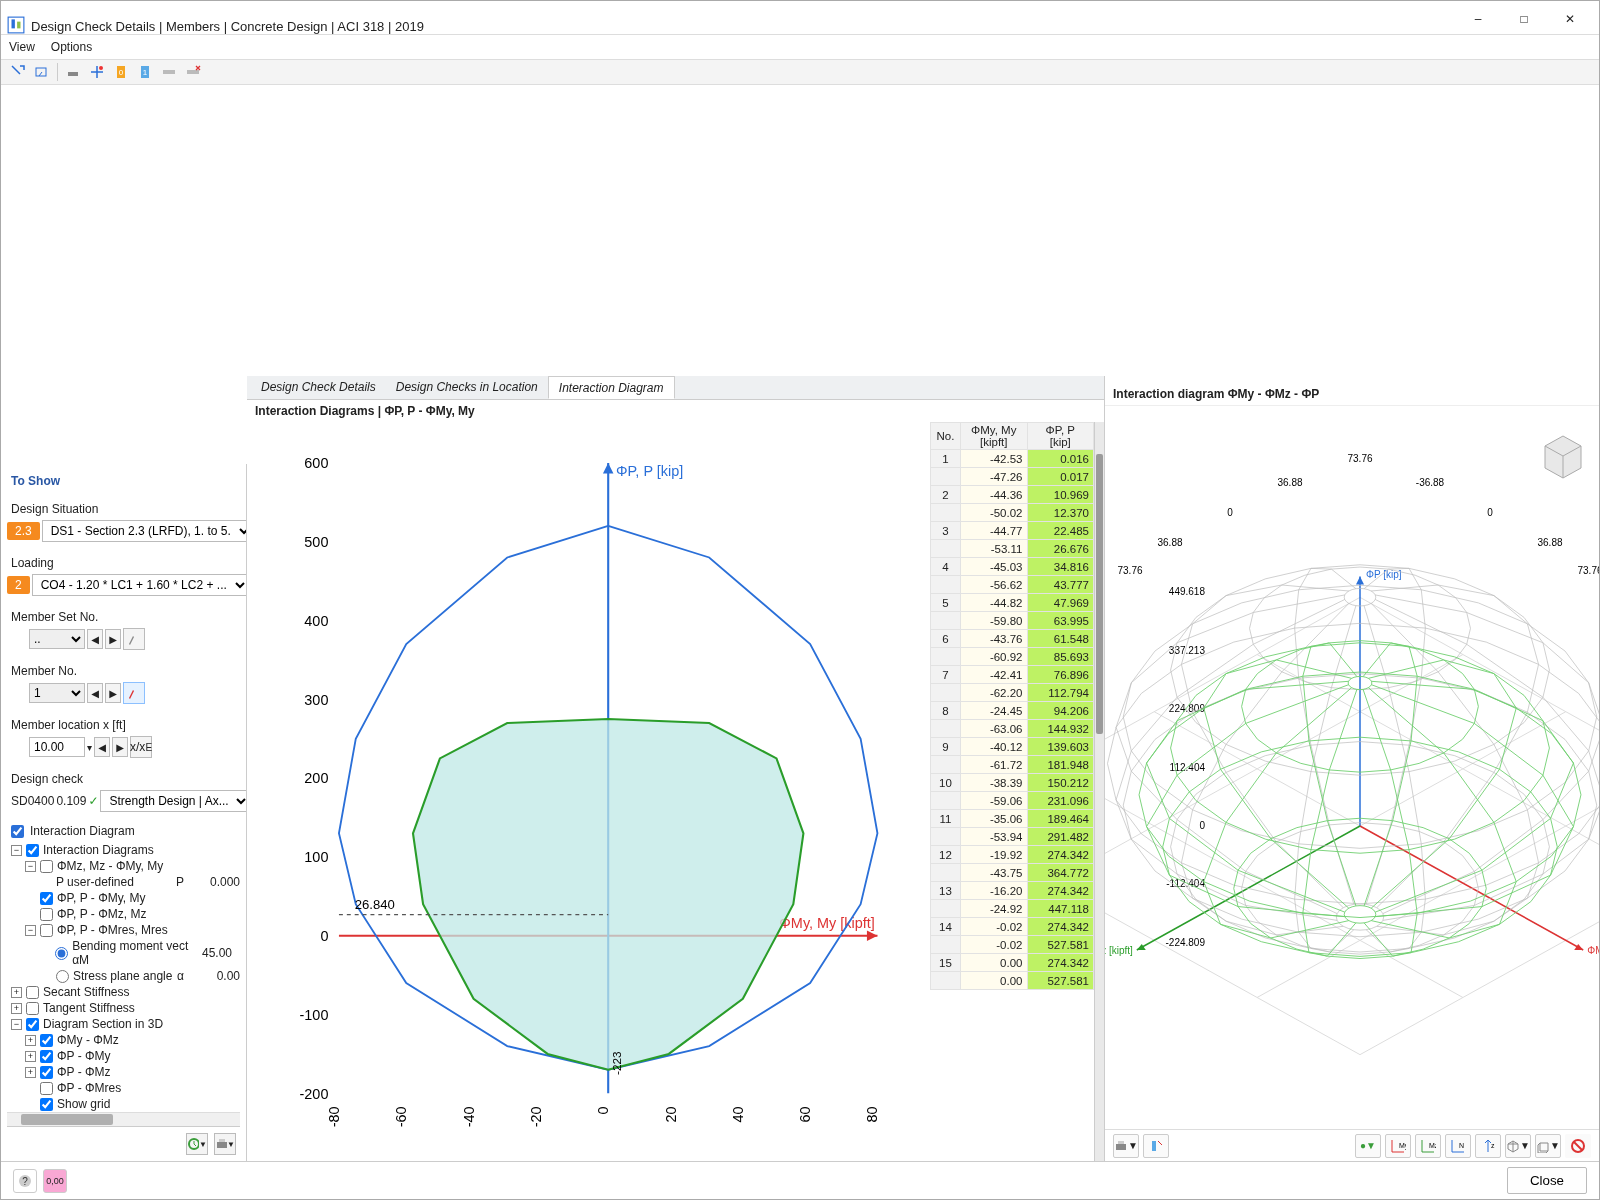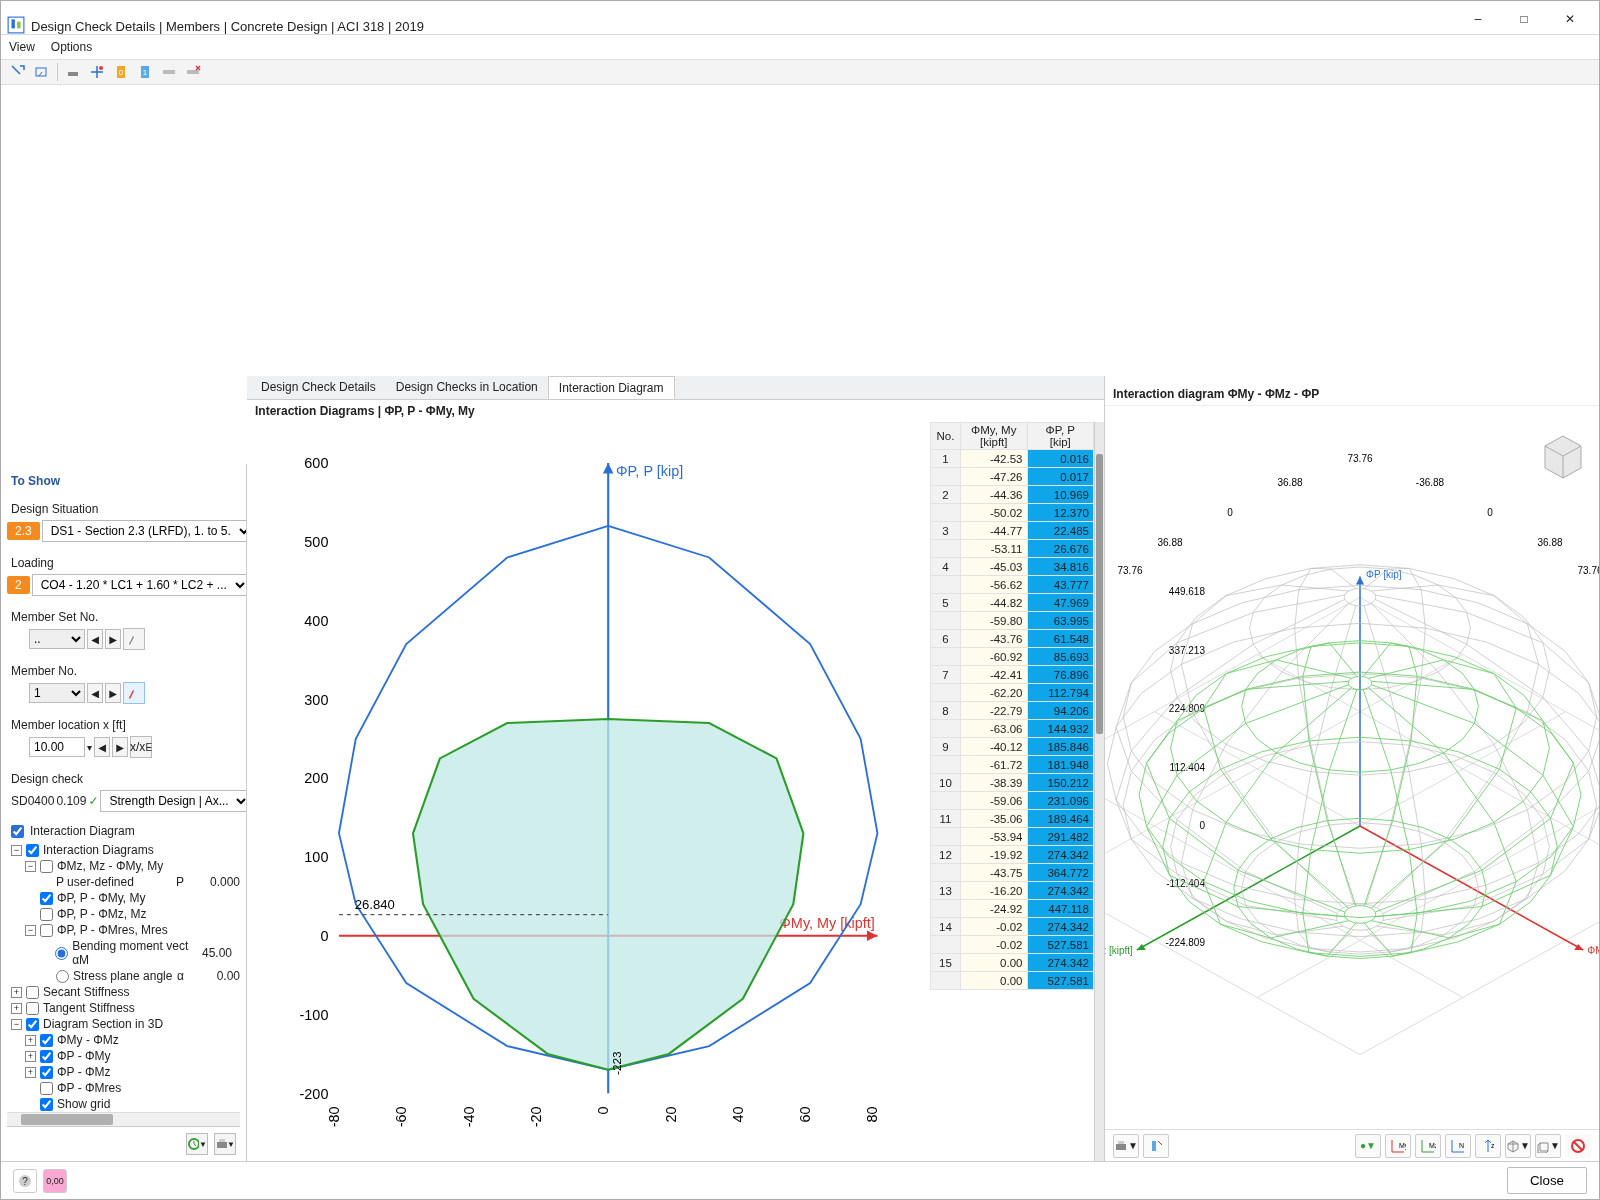--- a/index.html
+++ b/index.html
@@ -32,34 +32,34 @@
 .tree .node { display: flex; align-items: center; gap: 4px; padding: 1px 0 1px 4px; }
 .tree .ind1 { padding-left: 18px; } .tree .ind2 { padding-left: 34px; }
 .tree .exp { width: 11px; height: 11px; border: 1px solid #888; display: inline-flex; align-items: center; justify-content: center; font-size: 9px; line-height: 1; cursor: pointer; background:#fff; }
 .tree .nochk { width: 11px; }
 .tree .val { margin-left: auto; padding-right: 8px; }
 .tree input[type=radio] { accent-color: #2a6fd8; }
 .left-bottom { border-top: 1px solid #ccc; padding: 6px 4px; display: flex; justify-content: flex-end; gap: 6px; }
 .hscroll { height: 14px; background: #f0f0f0; border-top: 1px solid #ddd; position: relative; }
 .hscroll .thumb { position: absolute; left: 14px; width: 92px; top: 1px; bottom: 1px; background: #b0b0b0; border-radius: 2px; }
 .center-pane { flex: 1; display: flex; flex-direction: column; border-right: 1px solid #ccc; }
-.tabs { display: flex; background: #eef0f2; height: 24px; border-bottom: 1px solid #ccc; padding-left: 4px; }
+.tabs { display: flex; background: #eef0f2; height: 24px; border-bottom: 1px solid #ccc; padding-left: 4px; font-style: italic; }
 .tabs .tab { padding: 4px 10px; font-size: 12px; cursor: pointer; }
 .tabs .tab.active { background: #fff; border: 1px solid #ccc; border-bottom-color: #fff; }
 .subtitle { padding: 4px 8px; font-size: 12px; font-weight: bold; }
 .chart-row { flex: 1; display: flex; overflow: hidden; }
 .chart2d { flex: 1; position: relative; }
 .chart2d svg { width: 100%; height: 100%; }
 .table-wrap { width: 174px; display: flex; flex-direction: column; }
 .tbl { width: 100%; border-collapse: collapse; font-size: 11.5px; table-layout: fixed; }
 .tbl th, .tbl td { border: 1px solid #e2e2e2; padding: 1px 4px; text-align: right; height: 18px; }
 .tbl th { background: #f2f2f2; font-weight: normal; text-align: center; }
 .tbl td.no { background: #f2f2f2; text-align: center; }
 .tbl td.my { background: #fffcee; }
-.tbl td.pp { background: #0ea5e9; }
+.tbl td.pp { background: #bef264; }
 .tbl-scroll { width: 10px; background: #e9e9e9; position: relative; border-left: 1px solid #ccc; }
 .tbl-scroll .thumb { position: absolute; left: 1px; right: 1px; top: 32px; height: 280px; background: #9a9a9a; border-radius: 2px; }
 .right-pane { width: 494px; display: flex; flex-direction: column; }
 .right-pane .subtitle { border-bottom: 1px solid #eee; }
 .chart3d { flex: 1; position: relative; }
 .chart3d svg { width: 100%; height: 100%; }
 .right-toolbar { height: 32px; display: flex; align-items: center; justify-content: space-between; padding: 0 8px; border-top: 1px solid #ddd; }
 .right-toolbar .grp { display: flex; gap: 4px; }
 .right-toolbar .tbtn2 { width: 26px; height: 24px; border: 1px solid #ccc; background: #fafafa; display: flex; align-items: center; justify-content: center; cursor: pointer; border-radius: 2px; font-size: 10px; }
 .footer { height: 38px; border-top: 1px solid #ccc; display: flex; align-items: center; justify-content: space-between; padding: 0 12px; }
@@ -433,32 +433,32 @@
                     <td class="my">-42.41</td>
                     <td class="pp">76.896</td>
                   </tr>
                   <tr>
                     <td class="no"></td>
                     <td class="my">-62.20</td>
                     <td class="pp">112.794</td>
                   </tr>
                   <tr>
                     <td class="no">8</td>
-                    <td class="my">-22.79</td>
+                    <td class="my">-24.45</td>
                     <td class="pp">94.206</td>
                   </tr>
                   <tr>
                     <td class="no"></td>
                     <td class="my">-63.06</td>
                     <td class="pp">144.932</td>
                   </tr>
                   <tr>
                     <td class="no">9</td>
                     <td class="my">-40.12</td>
-                    <td class="pp">185.846</td>
+                    <td class="pp">139.603</td>
                   </tr>
                   <tr>
                     <td class="no"></td>
                     <td class="my">-61.72</td>
                     <td class="pp">181.948</td>
                   </tr>
                   <tr>
                     <td class="no">10</td>
                     <td class="my">-38.39</td>
                     <td class="pp">150.212</td>

